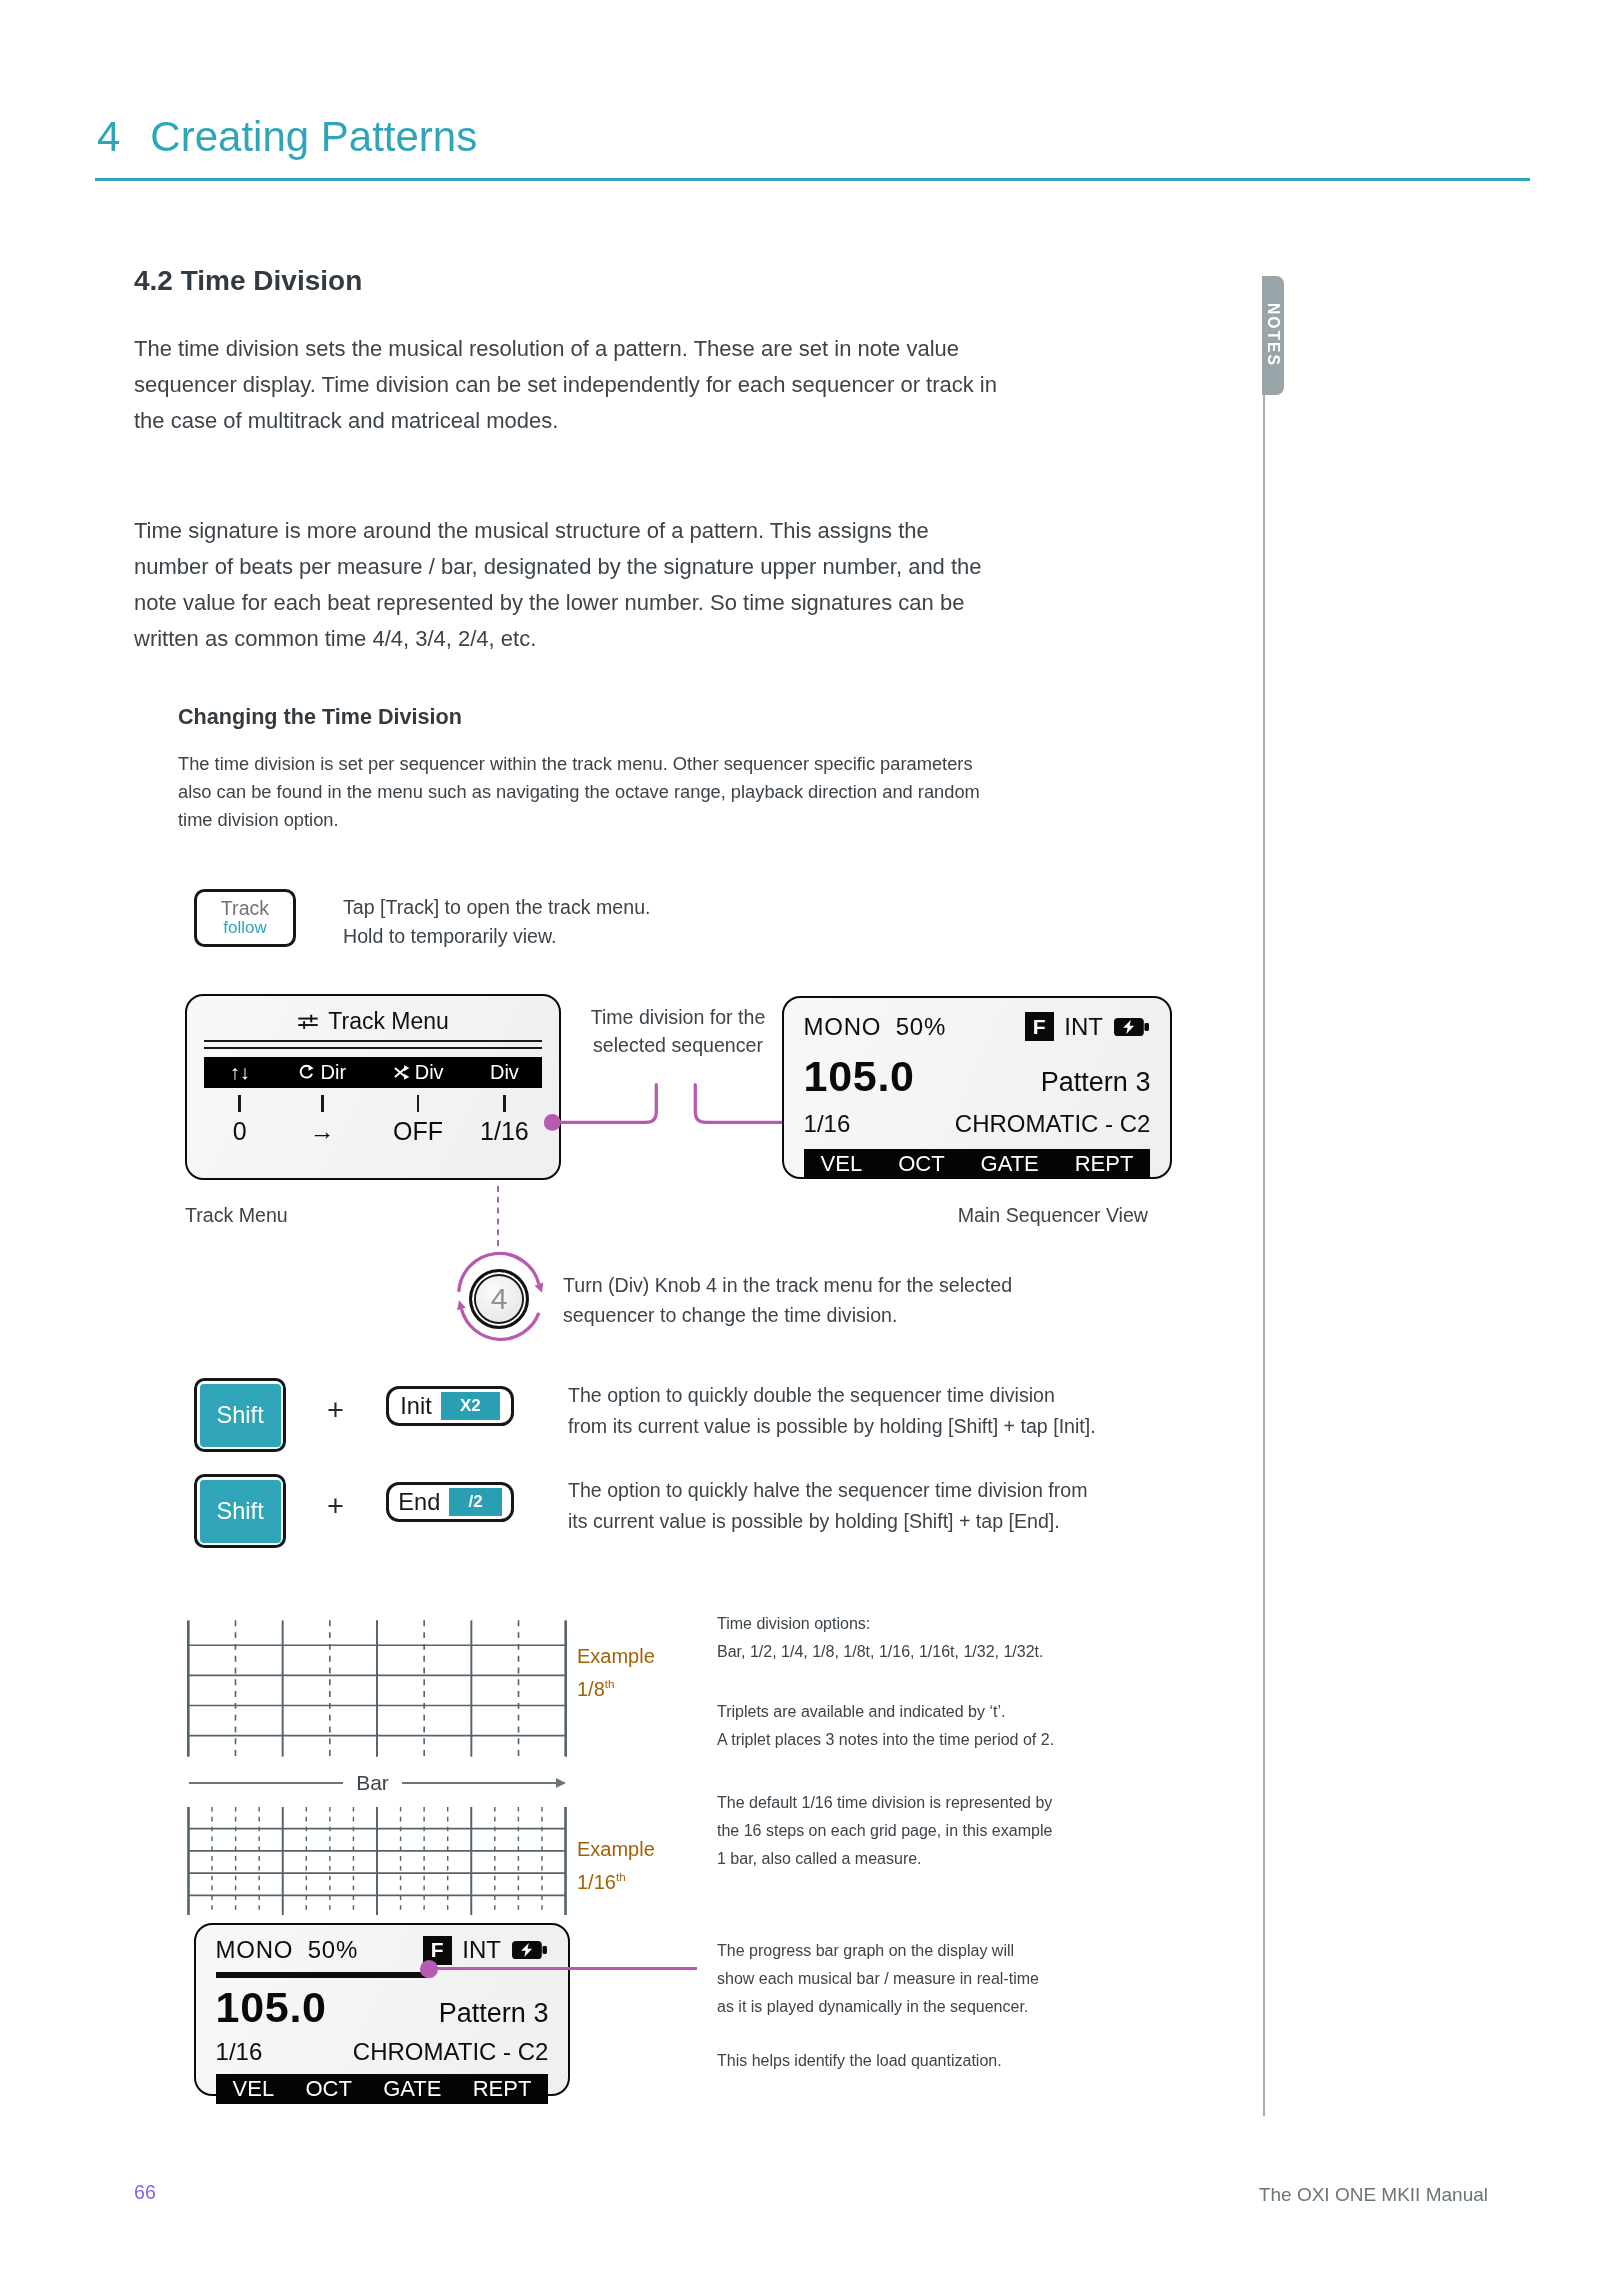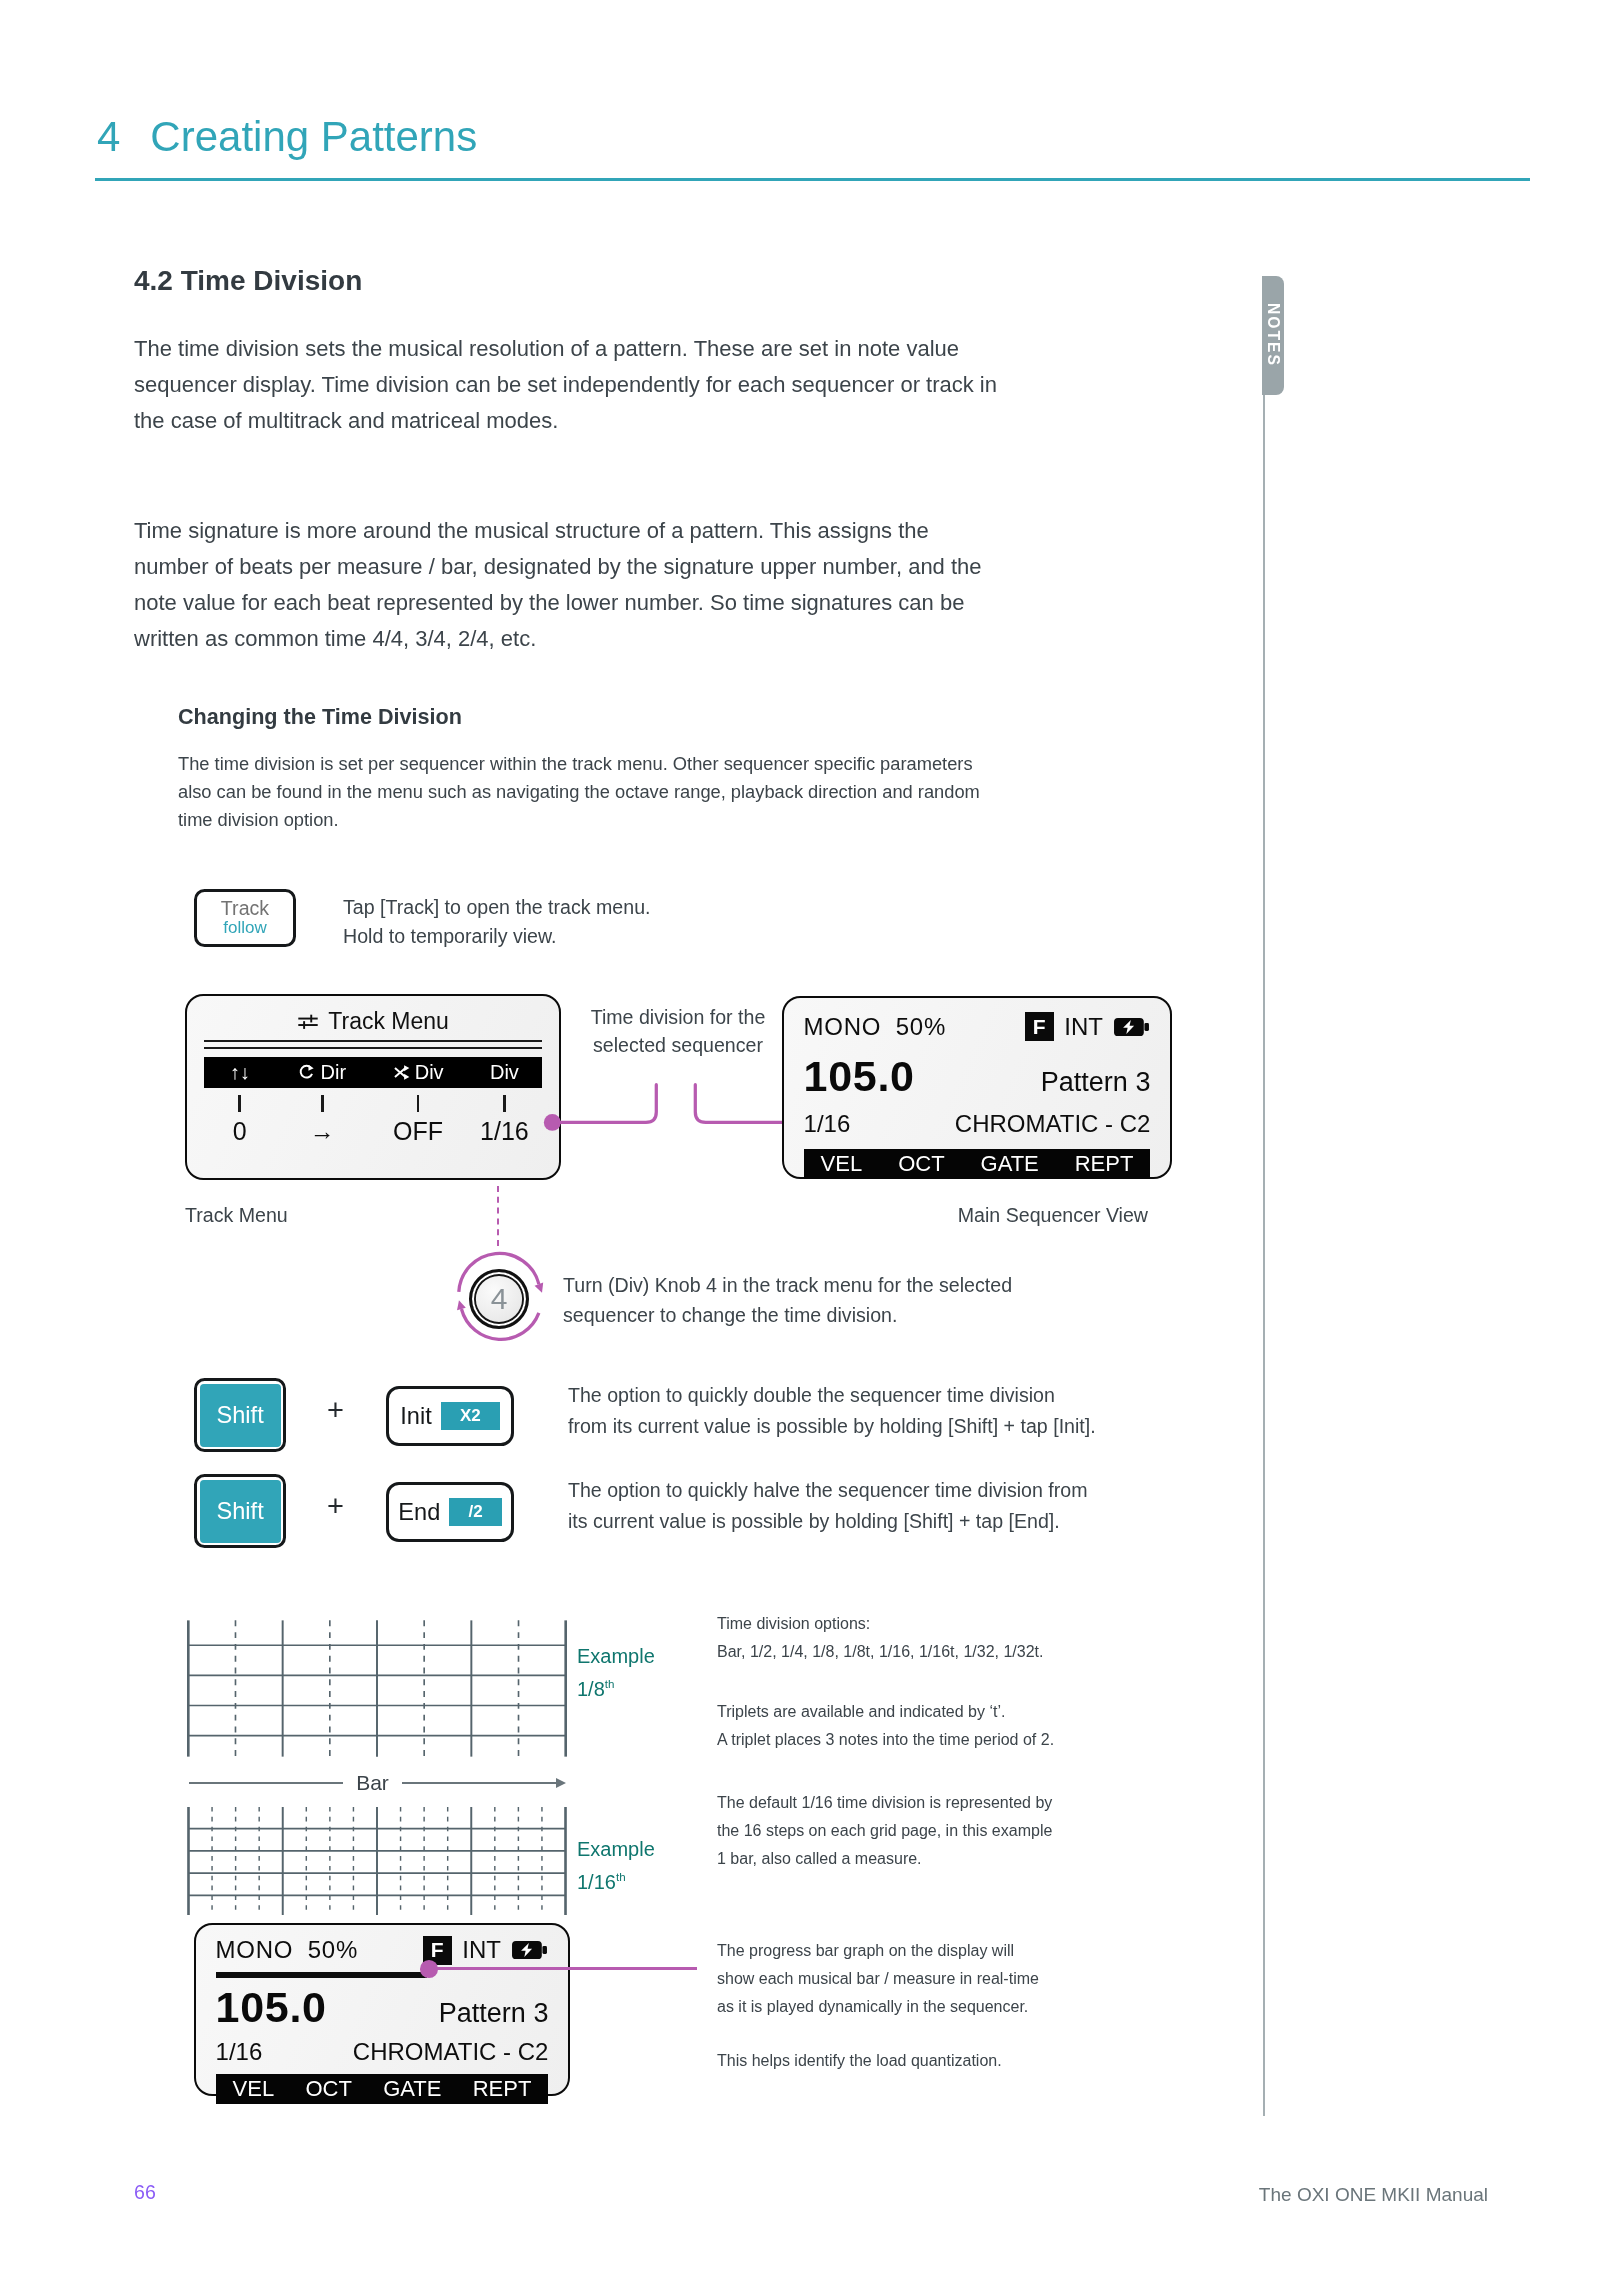--- a/index.html
+++ b/index.html
@@ -70,30 +70,30 @@
         box-shadow:0 0 0 2px #fff inset,0 0 0 3.9px #161616 inset;
         display:flex;align-items:center;justify-content:center;}
   .knob span{font-size:30px;color:#8a9297;}
   .knob-text{position:absolute;left:563px;top:1270px;font-size:19.6px;line-height:30px;color:#3c444a;}
   
   .key-outer{position:absolute;width:81px;height:63px;border:3.9px solid #15181a;border-radius:10.5px;
              background:#fff;padding:2.6px;box-sizing:content-box;}
   .key-inner{width:100%;height:100%;background:#31a5b8;border-radius:3.9px;display:flex;
              align-items:center;justify-content:center;color:#fff;font-size:23.6px;}
   .plus{position:absolute;font-size:29px;color:#24292d;}
-  .small-key{position:absolute;width:128px;height:60px;border:3.9px solid #15181a;border-radius:13px;
+  .small-key{position:absolute;width:128px;height:40px;border:3.9px solid #15181a;border-radius:13px;
              background:#fff;display:flex;align-items:center;justify-content:center;gap:9.2px;box-sizing:border-box;}
   .small-key .k-lbl{font-size:23.6px;color:#15181a;}
   .badge{min-width:27.5px;height:27.5px;background:#2a9fb3;color:#fff;font-size:17px;font-weight:bold;
          display:flex;align-items:center;justify-content:center;padding:0 19px;box-sizing:border-box;}
   .shortcut-desc{position:absolute;font-size:19.6px;line-height:31px;color:#3c444a;}
   .shortcut-desc .ln{white-space:nowrap;}
   
   .grid-svg{position:absolute;}
-  .example-label{position:absolute;font-size:20px;color:#0f766e;line-height:33px;}
+  .example-label{position:absolute;font-size:20px;color:#a16207;line-height:33px;}
   .bar-row{position:absolute;left:189px;top:1771px;width:377px;height:23.6px;display:flex;
            align-items:center;color:#3c444a;}
   .bar-line{flex:1;height:2.6px;background:#6a757b;}
   .bar-lbl{margin:0 13px;font-size:21px;}
   .bar-arrowhead{width:0;height:0;border-left:10.5px solid #6a757b;border-top:5.9px solid transparent;
                  border-bottom:5.9px solid transparent;}
   
   .opt{position:absolute;left:717px;font-size:16px;line-height:28px;color:#3c444a;white-space:nowrap;}
   .footer-left{position:absolute;left:134px;top:2181px;font-size:19.6px;color:#8b5cf6;}
   .footer-right{position:absolute;right:135px;top:2184px;font-size:19px;color:#6a757a;}

